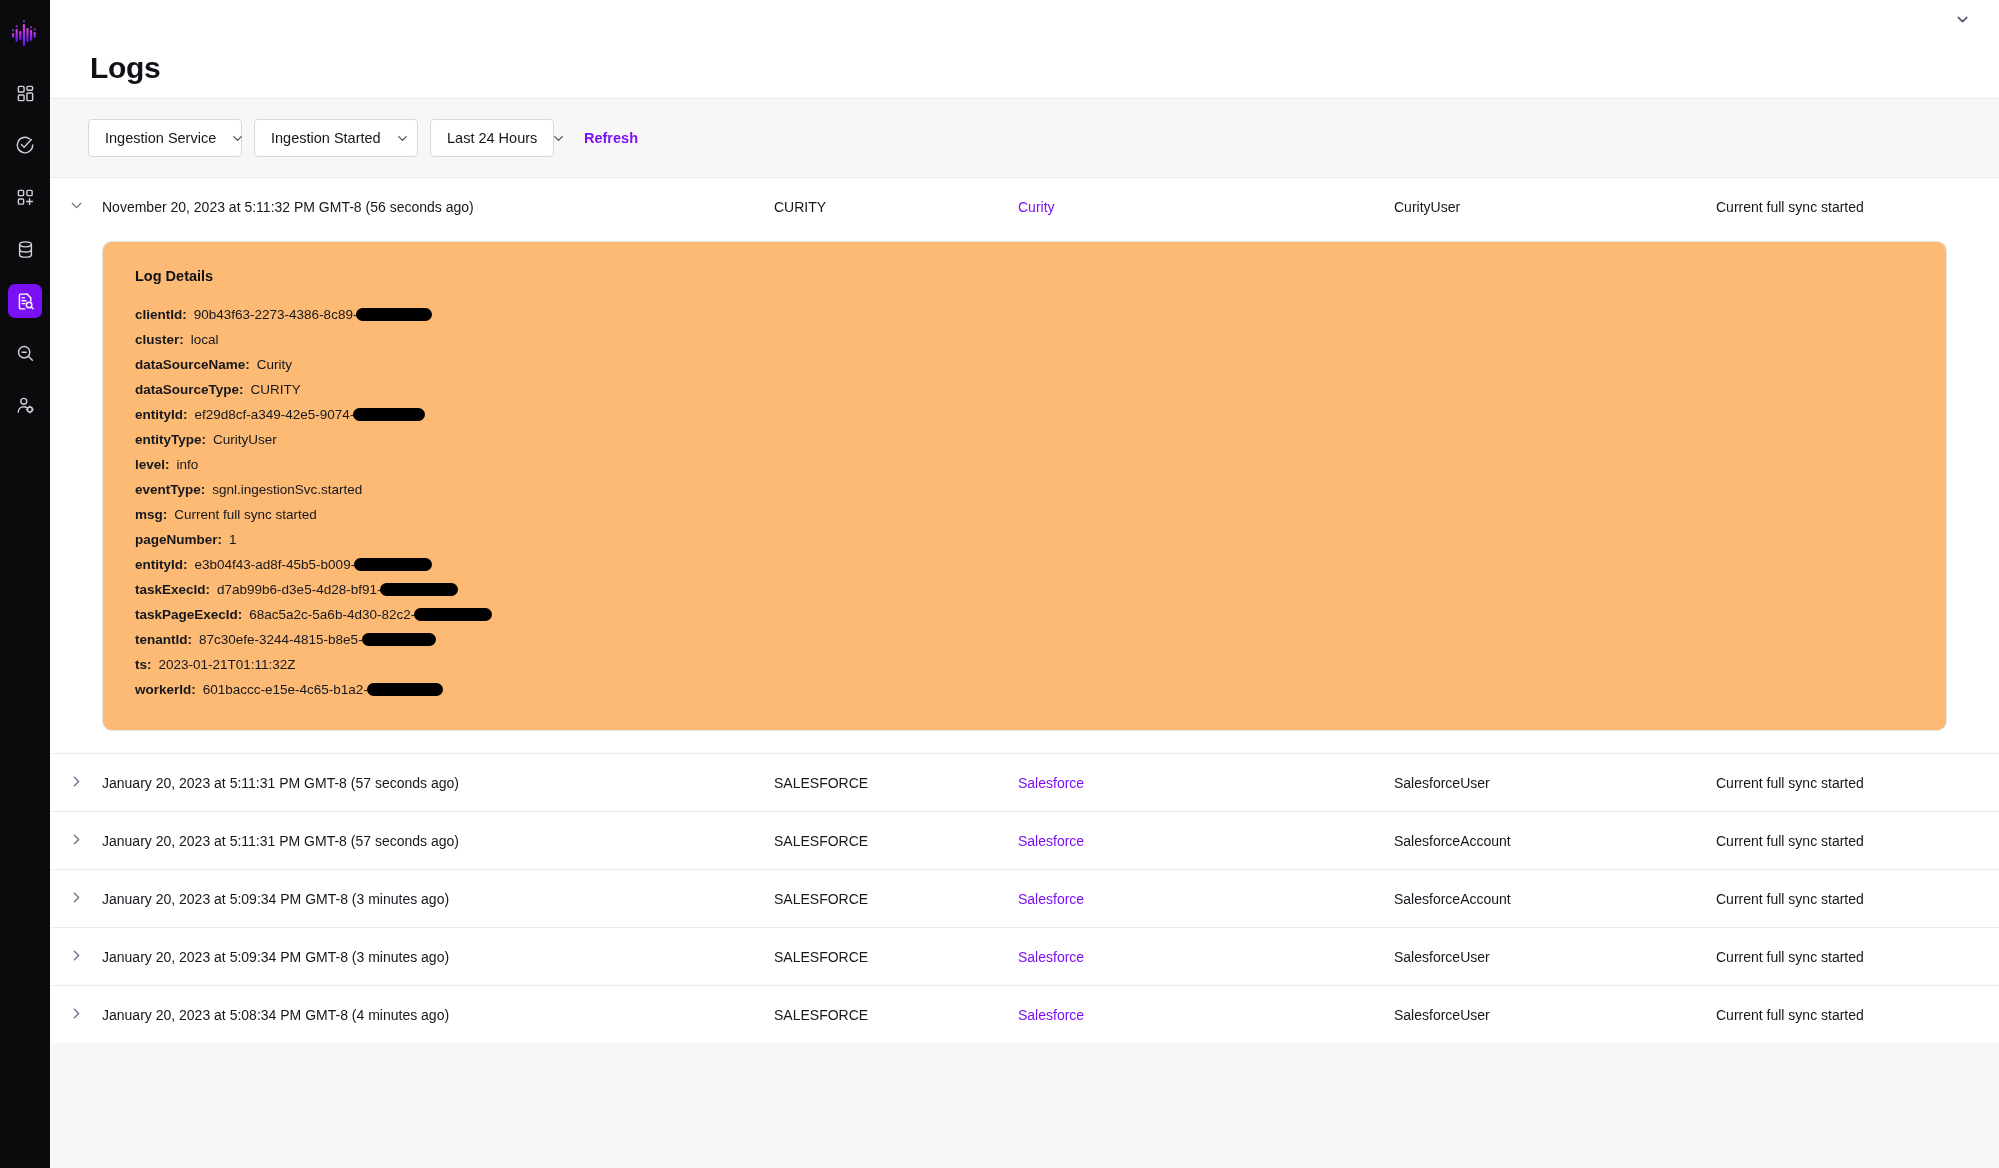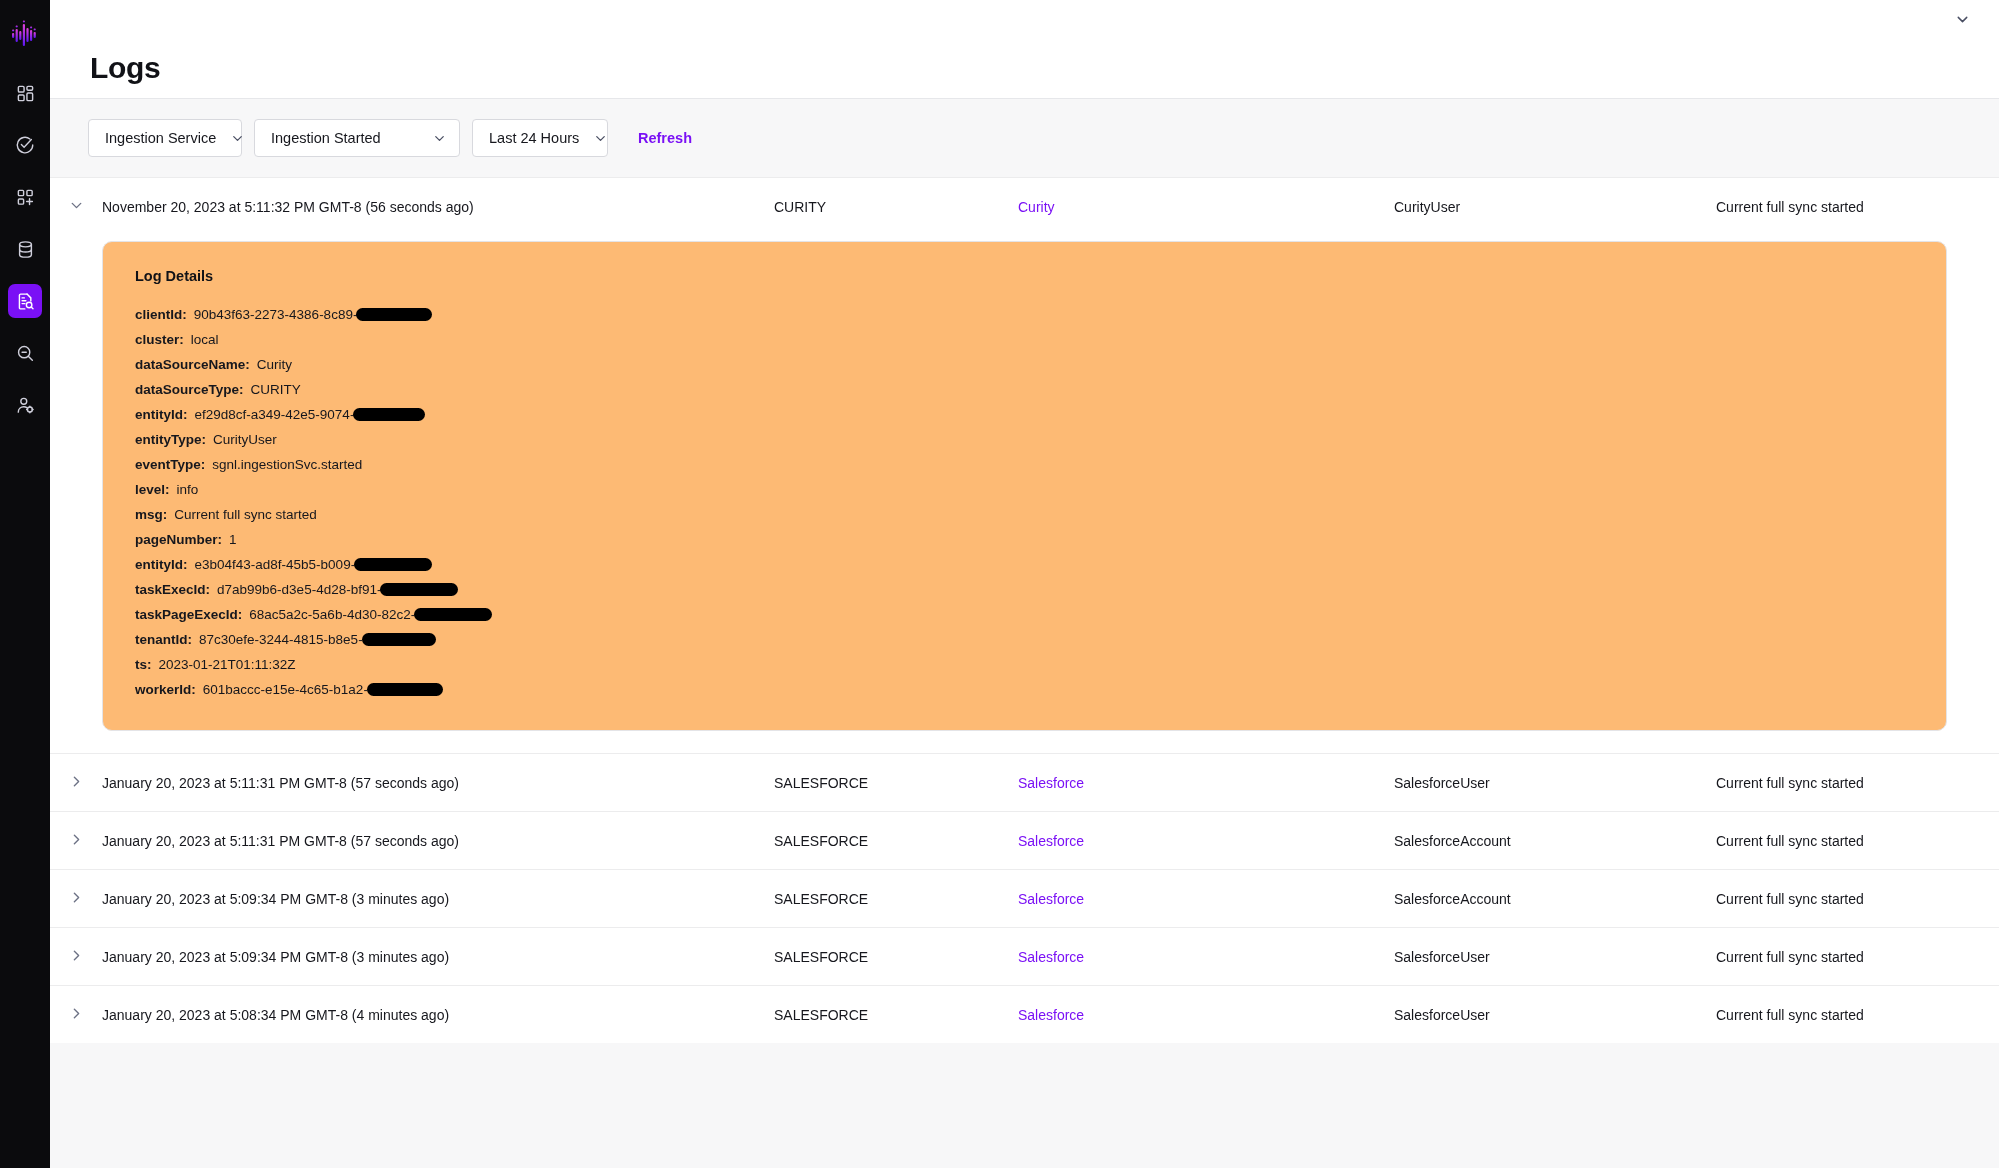--- a/index.html
+++ b/index.html
@@ -79,22 +79,22 @@
     background: #ffffff;
     border-radius: 4px;
     display: inline-flex; align-items: center; justify-content: space-between;
     padding: 0 12px 0 16px;
     font-size: 14.5px; color: #16171d; font-weight: 500;
     cursor: pointer;
     white-space: nowrap;
   }
   .select .label { margin-right: 26px; }
   .select-ingestion-service { width: 154px; }
-  .select-ingestion-status { width: 206px; }
-  .select-time-range { width: 136px; }
+  .select-ingestion-status { width: 164px; }
+  .select-time-range { width: 124px; }
   .select .label { margin-right: 0; }
   .chev { color: #4a4f63; display: flex; margin-left: auto; padding-left: 14px;}
   .refresh-link {
     color: #7a10f5; font-size: 14.5px; font-weight: bold;
     margin-left: 18px; cursor: pointer; text-decoration: none;
   }
 
   
   .table { width: 100%; background: #f7f7f8; }
   .thead {
@@ -348,26 +348,26 @@
                 <div class="kv">
                   <span class="k">entityId:</span>
                   <span class="v">ef29d8cf-a349-42e5-9074-</span>
                   <span class="redact" style="width: 72px;"></span>
                 </div>
                 <div class="kv">
                   <span class="k">entityType:</span>
                   <span class="v">CurityUser</span>
                 </div>
                 <div class="kv">
+                  <span class="k">level:</span>
+                  <span class="v">info</span>
+                </div>
+                <div class="kv">
                   <span class="k">eventType:</span>
                   <span class="v">sgnl.ingestionSvc.started</span>
-                </div>
-                <div class="kv">
-                  <span class="k">level:</span>
-                  <span class="v">info</span>
                 </div>
                 <div class="kv">
                   <span class="k">msg:</span>
                   <span class="v">Current full sync started</span>
                 </div>
                 <div class="kv">
                   <span class="k">pageNumber:</span>
                   <span class="v">1</span>
                 </div>
                 <div class="kv">

